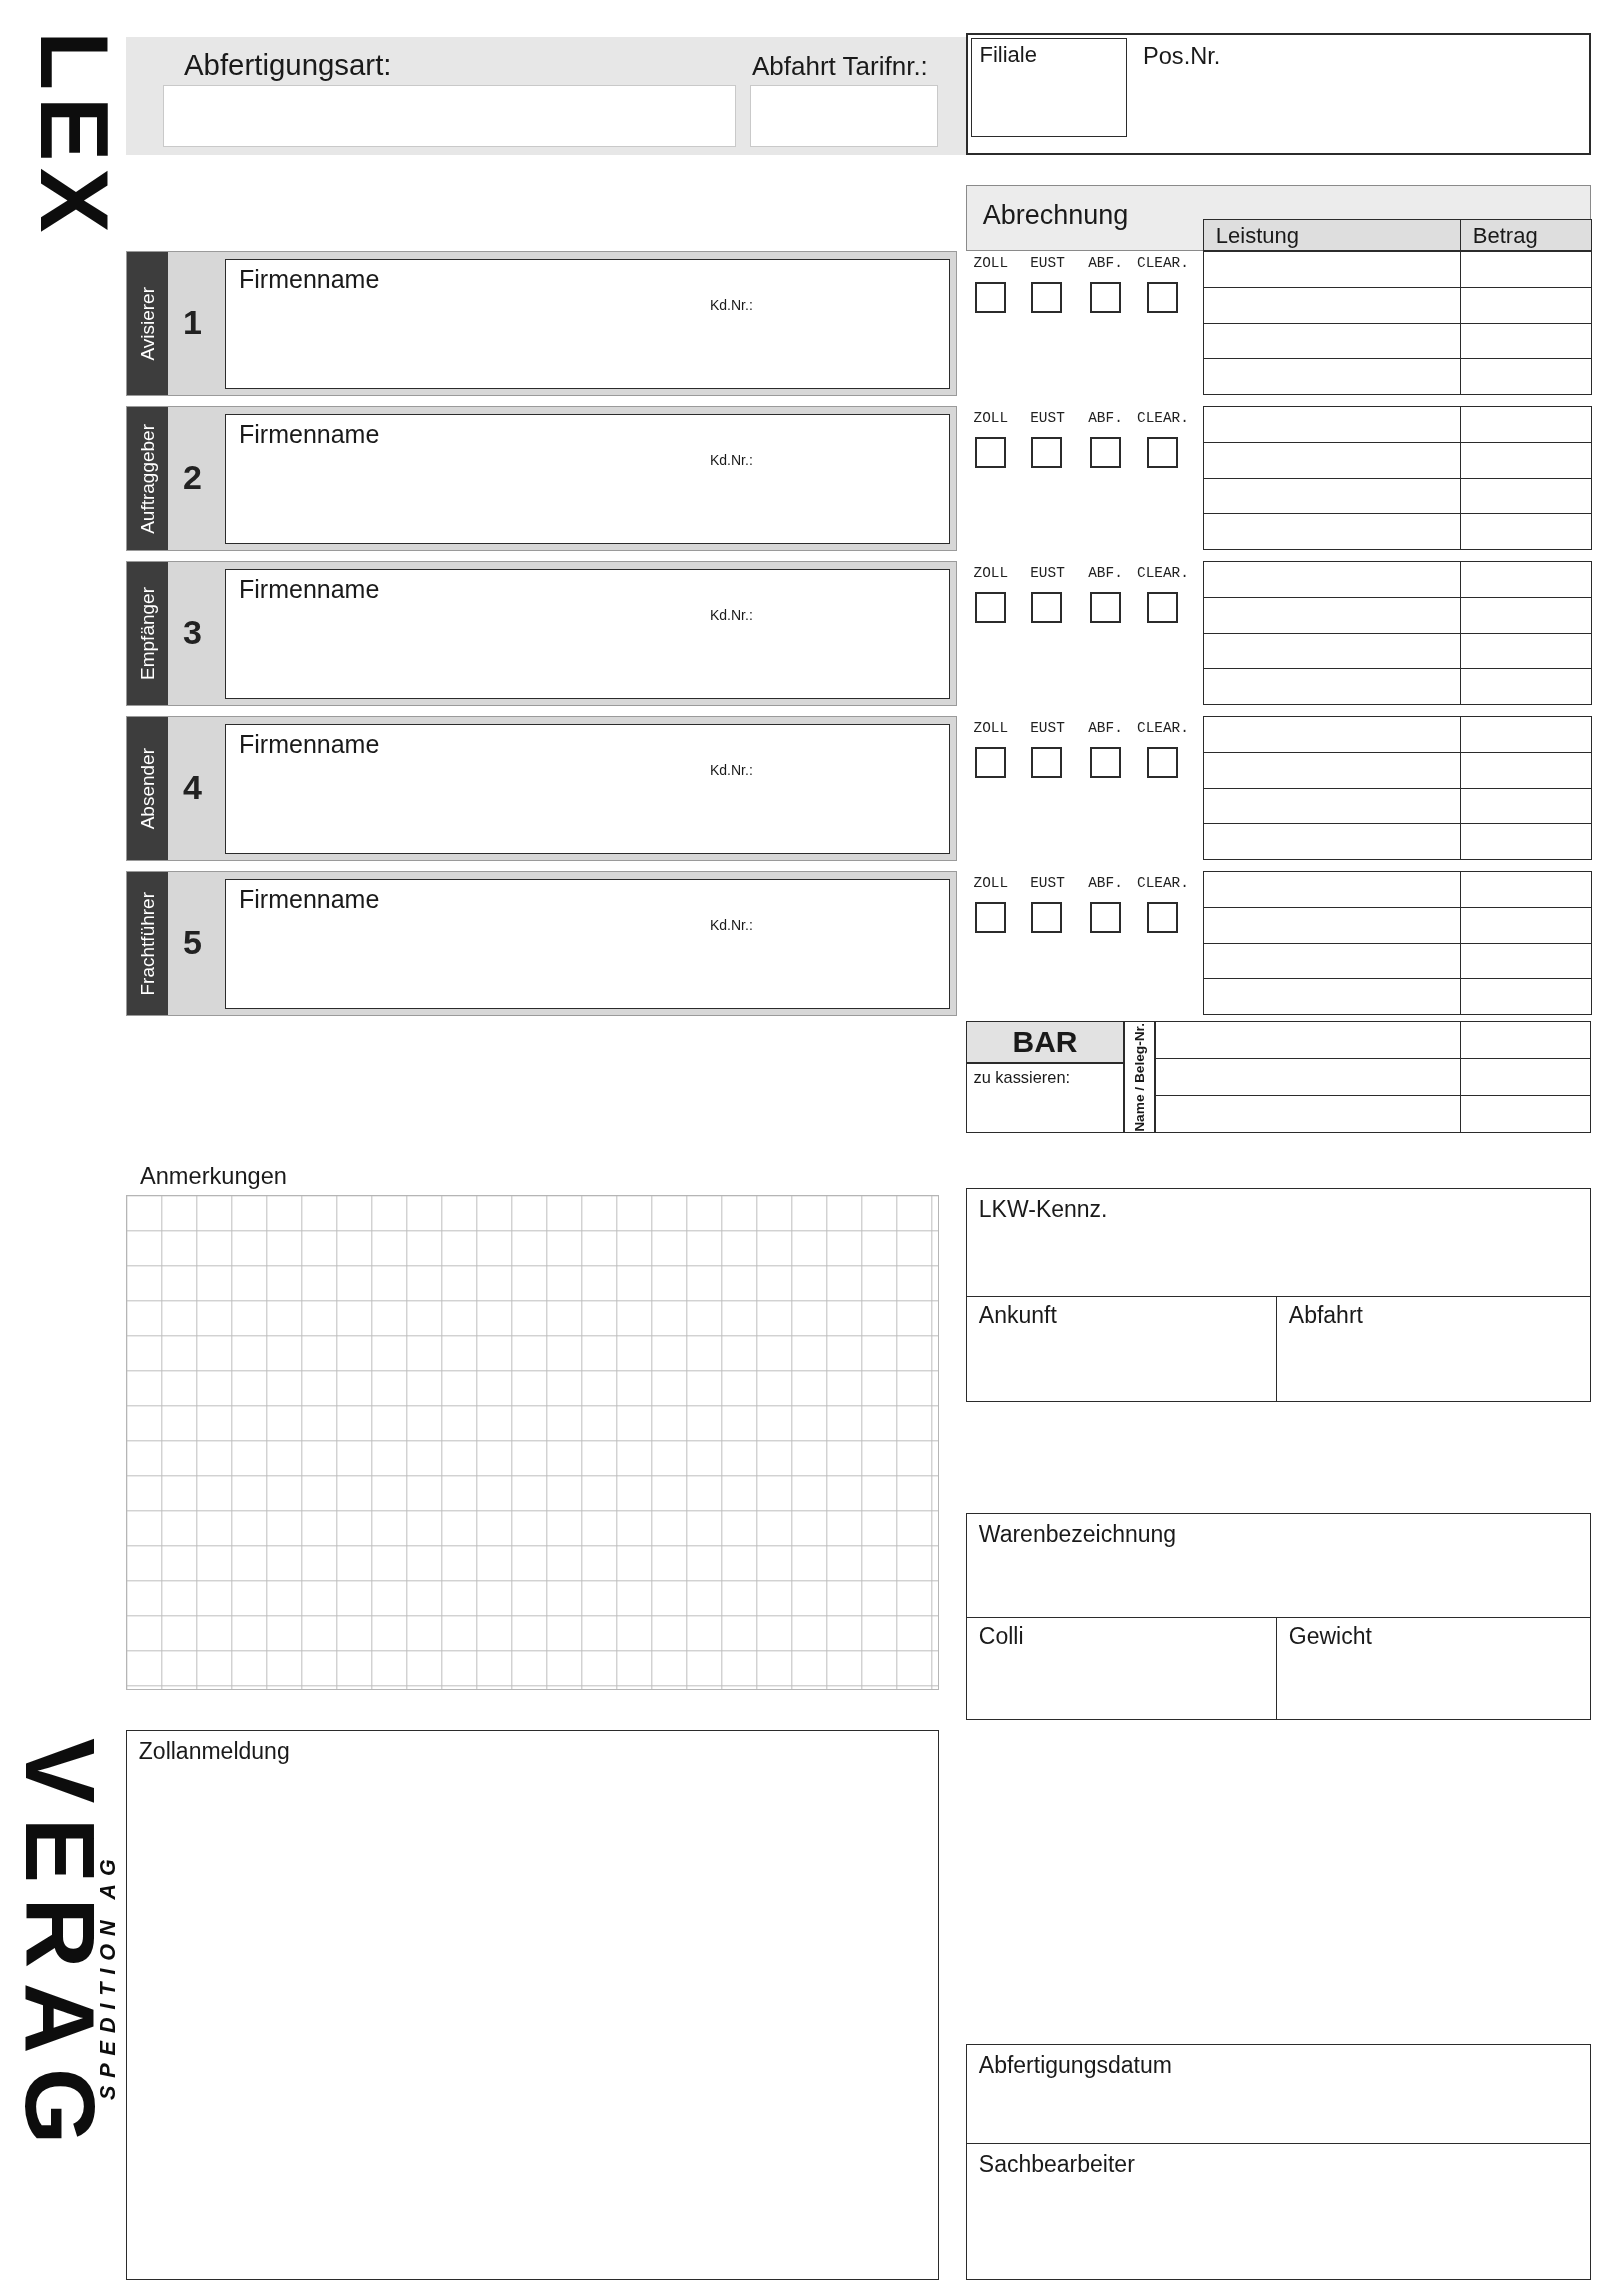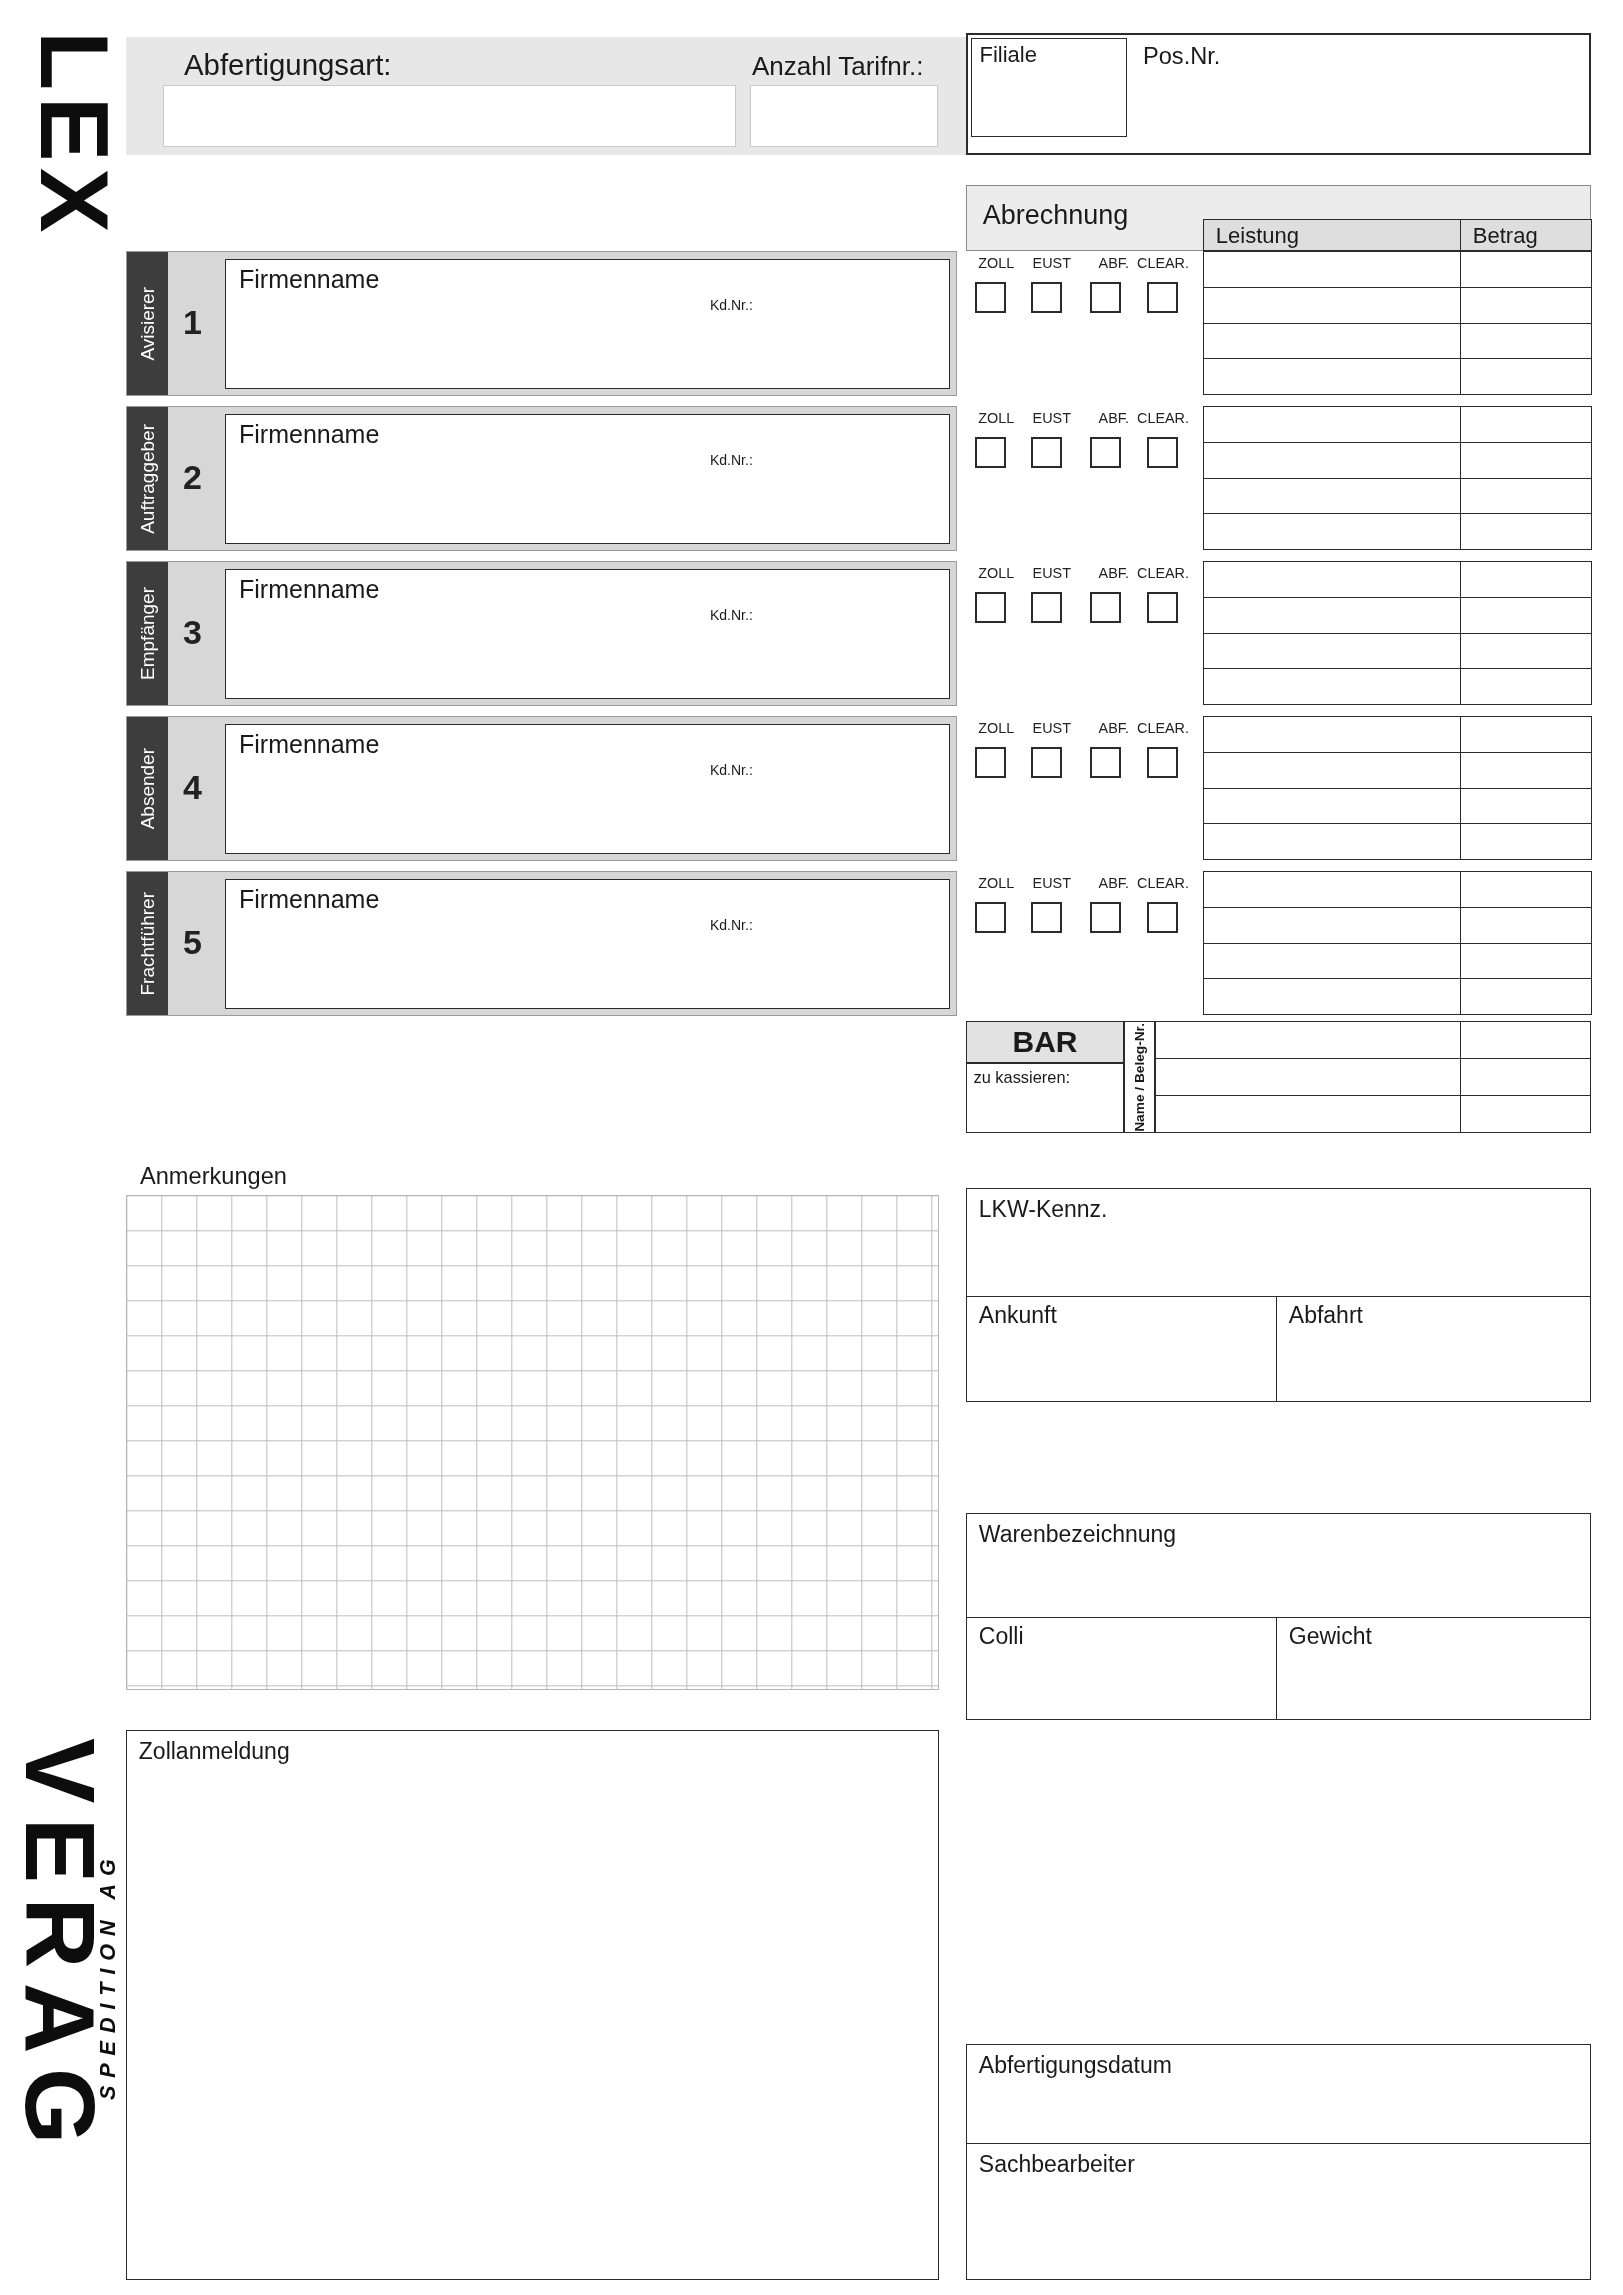--- a/index.html
+++ b/index.html
@@ -54,21 +54,21 @@
               display:flex; align-items:center; justify-content:center; }
   .role-col span { writing-mode:vertical-rl; transform:rotate(180deg); font-size:19px; white-space:nowrap; }
   .party-bg { position:absolute; left:41px; top:0; right:0; bottom:0; background:#d7d7d7; }
   .party-num { position:absolute; left:56px; top:51px; font-size:34px; font-weight:bold; color:#222; }
   .firm-box { position:absolute; left:98px; top:7.2px; right:5.9px; bottom:5.9px; background:#fff; border:1.3px solid #2b2b2b; }
   .firm-label { position:absolute; left:13px; top:5.2px; font-size:25px; }
   .kd-label { position:absolute; left:484px; top:5.2px; font-size:14px;margin-top:32px; }
 
   
   .chk-group { position:absolute; left:966px; width:232px; height:145px; }
-  .chk-lbl { position:absolute; top:3.9px; width:47px; text-align:right; font-size:14.4px; color:#222; }
+  .chk-lbl { position:absolute; top:3.9px; width:47px; text-align:center; font-size:14.4px; color:#222;font-family:Liberation Mono, monospace; }
   .chk-box { position:absolute; top:31px; width:31px; height:31px; border:2px solid #2b2b2b; background:#fff; }
 
   
   .abr-group { position:absolute; left:1203px; width:389px; height:144px; border:1.3px solid #2b2b2b; background:#fff;
                display:flex; flex-direction:column; }
   .abr-row { flex:1; display:flex; border-top:1.3px solid #2b2b2b; }
   .abr-row:first-child { border-top:none; }
   .abr-row .cl { width:257px; border-right:1.3px solid #2b2b2b; }
   .abr-row .cb { flex:1; }
   .abr-group.bar { left:1155px; width:436px; height:112px; }
@@ -114,21 +114,21 @@
 </head>
 <body>
 
 <div class="page">
 
   <div class="lex-logo">LEX</div>
 
   <div class="hdr">
     <div class="hdr-abf-label">Abfertigungsart:</div>
     <div class="hdr-abf-input"></div>
-    <div class="hdr-anz-label">Anzahl Tarifnr.:</div>
+    <div class="hdr-anz-label">Abfahrt Tarifnr.:</div>
     <div class="hdr-anz-input"></div>
   </div>
 
   <div class="filiale-box">
     <div class="filiale-cell">
       <span class="filiale-label">Filiale</span>
     </div>
     <span class="posnr-label">Pos.Nr.</span>
   </div>
 

